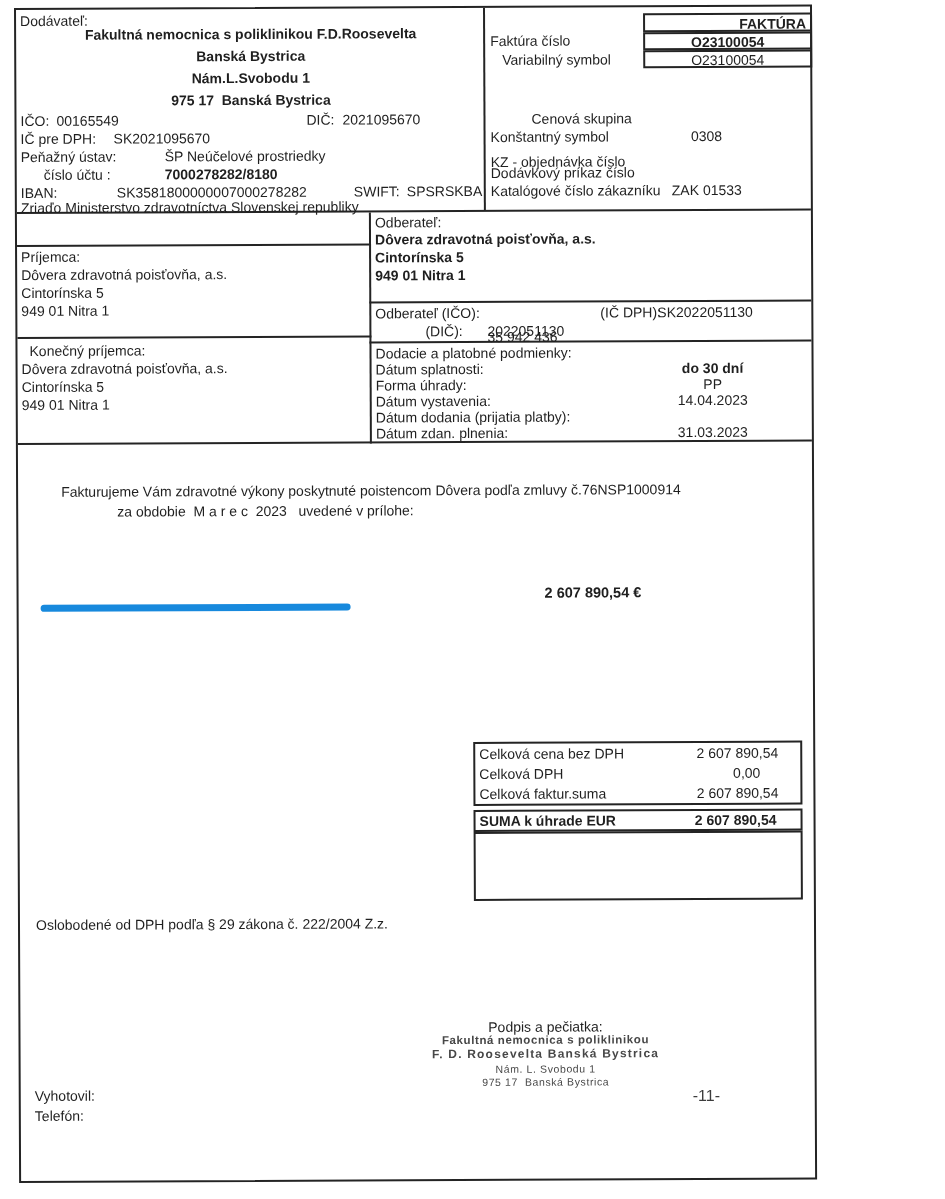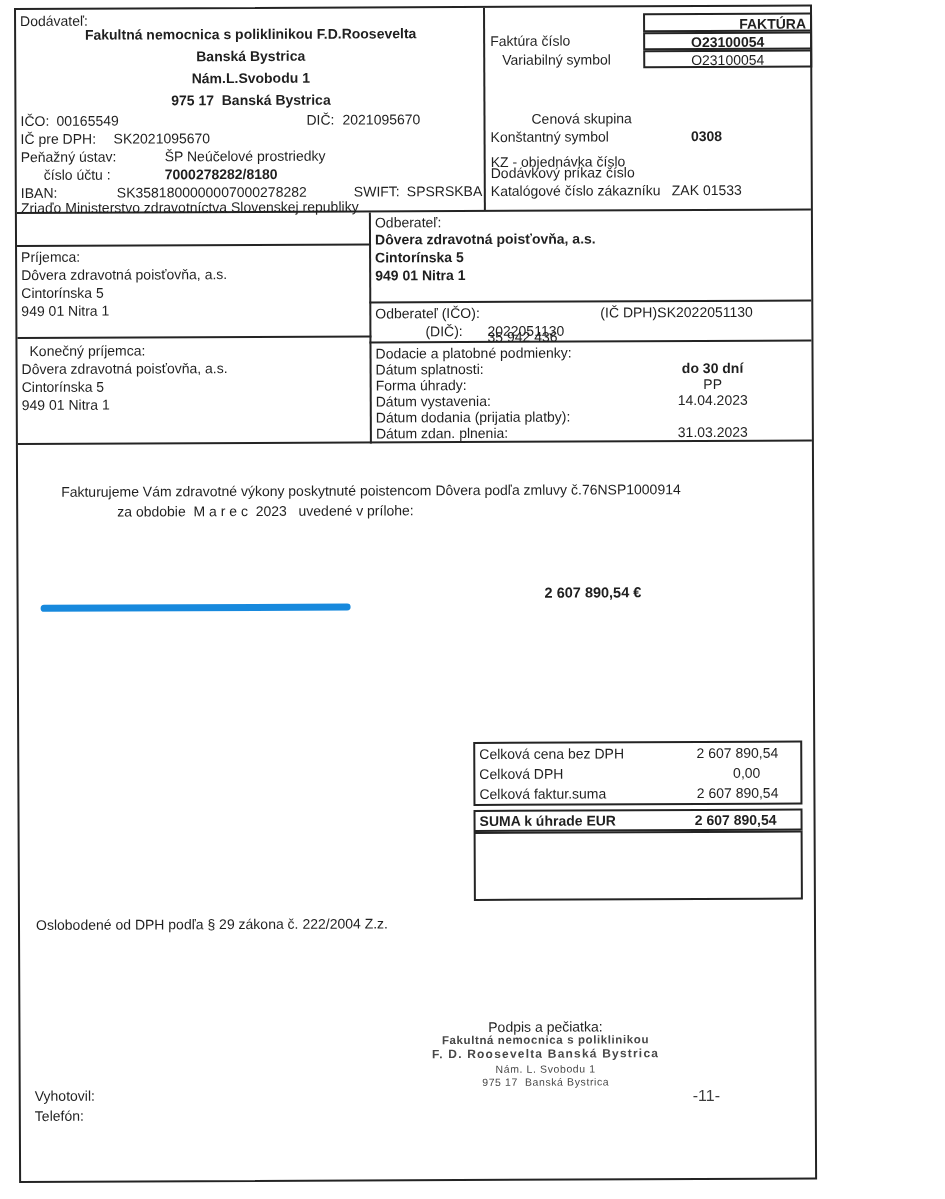--- a/index.html
+++ b/index.html
@@ -65,21 +65,21 @@
   <div class="box" style="left:627px;top:25px;width:169px;height:18px;">
     <div class="t b ctr" style="left:0;top:0;width:165px;">O23100054</div>
   </div>
   <span class="t" style="left:486px;top:44px;">Variabilný symbol</span>
   <div class="box" style="left:627px;top:43px;width:169px;height:18px;">
     <div class="t ctr" style="left:0;top:0;width:165px;">O23100054</div>
   </div>
 
   <span class="t" style="left:476px;top:103px;margin-left:39px;">Cenová skupina</span>
   <span class="t" style="left:474px;top:121px;">Konštantný symbol</span>
-  <div class="t val-col" style="left:600px;top:121px;width:180px;font-weight:bold;">0308</div>
+  <div class="t val-col" style="left:600px;top:121px;width:180px;">0308</div>
   <span class="t" style="left:474px;top:146px;">KZ - objednávka číslo</span>
   <span class="t" style="left:474px;top:157px;">Dodávkový príkaz číslo</span>
   <span class="t" style="left:474px;top:175px;">Katalógové číslo zákazníku</span>
   <div class="t val-col" style="left:600px;top:175px;width:180px;">ZAK 01533</div>
 
   <span class="t" style="left:358px;top:206px;">Odberateľ:</span>
   <span class="t b" style="left:358px;top:223px;">Dôvera zdravotná poisťovňa, a.s.</span>
   <span class="t b" style="left:358px;top:241px;">Cintorínska 5</span>
   <span class="t b" style="left:358px;top:259px;">949 01 Nitra 1</span>
 

